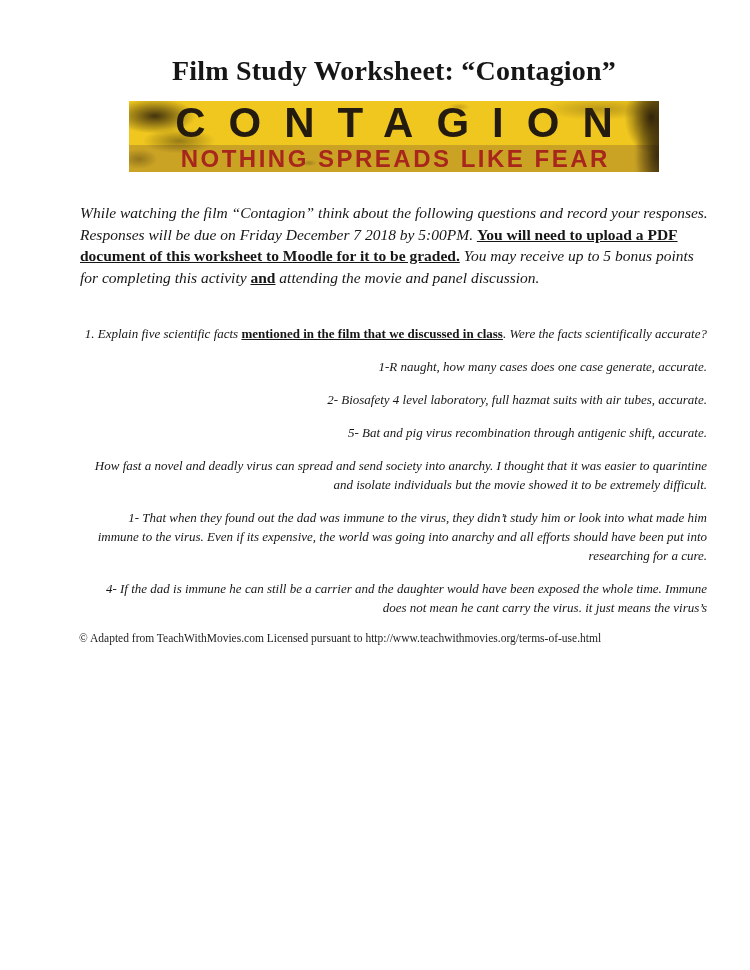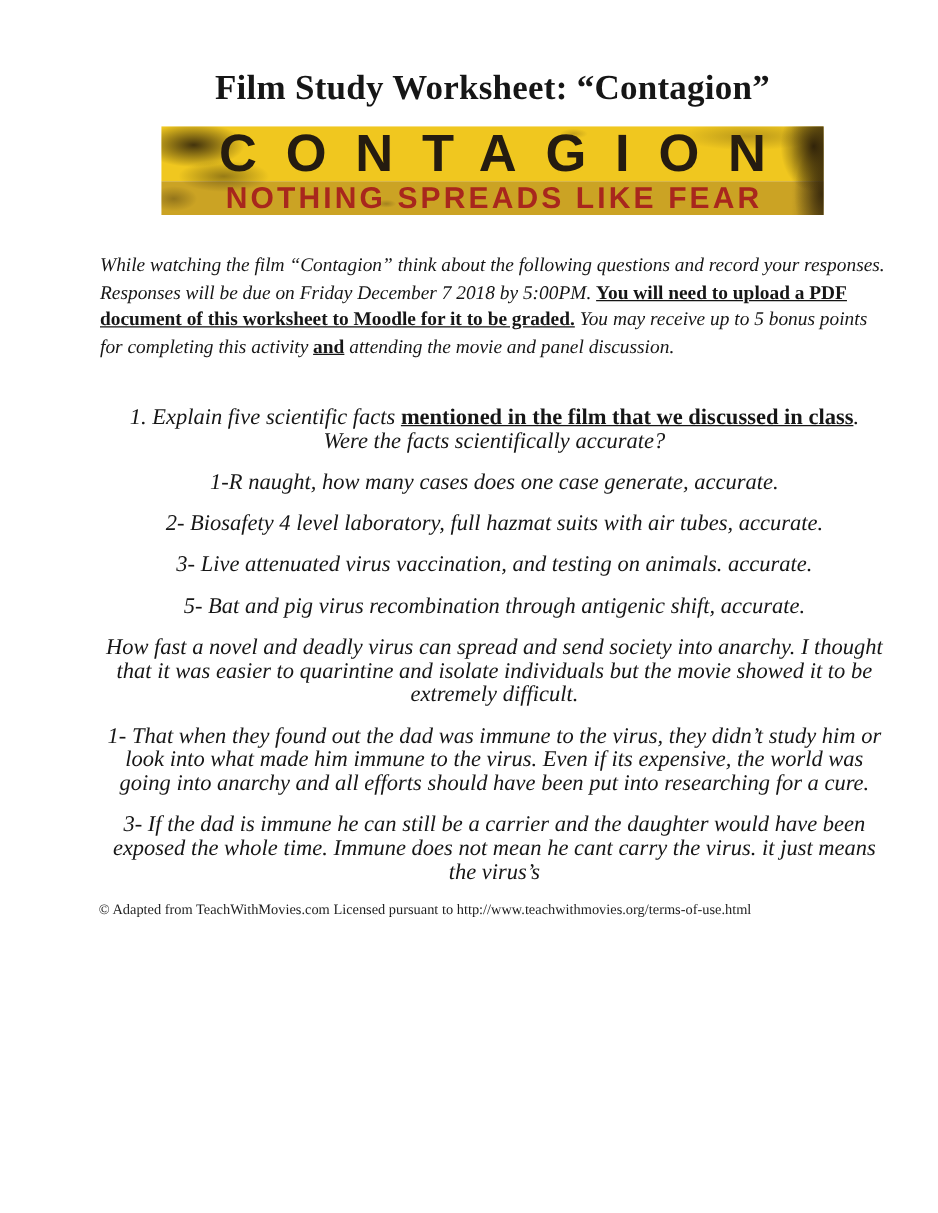--- a/index.html
+++ b/index.html
@@ -83,23 +83,23 @@
   .intro {
     margin: 30px auto 0 auto;
     width: 628px;
     font-size: 15.5px;
     line-height: 21.5px;
   }
 
   
   .body-text {
     margin: 36px 62px 0 65px;
-    font-size: 18px;
+    font-size: 13px;
     line-height: 19px;
-    text-align: center;
+    text-align: right;
   }
   .para { margin: 0 0 14px 0; }
   .para.gap-large { margin-top: 28px; }
 
   
   .seg-i  { font-style: italic; }
   .seg-bu { font-style: normal; font-weight: 700; text-decoration: underline; }
 
   
   .footer {
@@ -125,22 +125,21 @@
     </div>
     <div class="banner-texture"></div>
   </div>
 
   <p class="intro"><span class="seg-i">While watching the film “Contagion” think about the following questions and record your responses. Responses will be due on Friday December 7 2018 by 5:00PM. </span><span class="seg-bu">You will need to upload a PDF document of this worksheet to Moodle for it to be graded.</span><span class="seg-i"> You may receive up to 5 bonus points for completing this activity </span><span class="seg-bu">and</span><span class="seg-i"> attending the movie and panel discussion.</span></p>
 
   <div class="body-text">
       <p class="para"><span class="seg-i">1. Explain five scientific facts </span><span class="seg-bu">mentioned in the film that we discussed in class</span><span class="seg-i">. Were the facts scientifically accurate?</span></p>
       <p class="para"><span class="seg-i">1-R naught, how many cases does one case generate, accurate.</span></p>
       <p class="para"><span class="seg-i">2- Biosafety 4 level laboratory, full hazmat suits with air tubes, accurate.</span></p>
-      <p class="para"><span class="seg-i">3- Live attenuated virus vaccination, and testing on animals. accurate.</span></p>
       <p class="para"><span class="seg-i">5- Bat and pig virus recombination through antigenic shift, accurate.</span></p>
       <p class="para"><span class="seg-i">How fast a novel and deadly virus can spread and send society into anarchy. I thought that it was easier to quarintine and isolate individuals but the movie showed it to be extremely difficult.</span></p>
       <p class="para"><span class="seg-i">1- That when they found out the dad was immune to the virus, they didn’t study him or look into what made him immune to the virus. Even if its expensive, the world was going into anarchy and all efforts should have been put into researching for a cure.</span></p>
-      <p class="para"><span class="seg-i">3- If the dad is immune he can still be a carrier and the daughter would have been exposed the whole time. Immune does not mean he cant carry the virus. it just means the virus’s</span></p>
+      <p class="para"><span class="seg-i">4- If the dad is immune he can still be a carrier and the daughter would have been exposed the whole time. Immune does not mean he cant carry the virus. it just means the virus’s</span></p>
     </div>
 
   <p class="footer">© Adapted from TeachWithMovies.com Licensed pursuant to http://www.teachwithmovies.org/terms-of-use.html</p>
 
 </div>
 
 </body></html>

